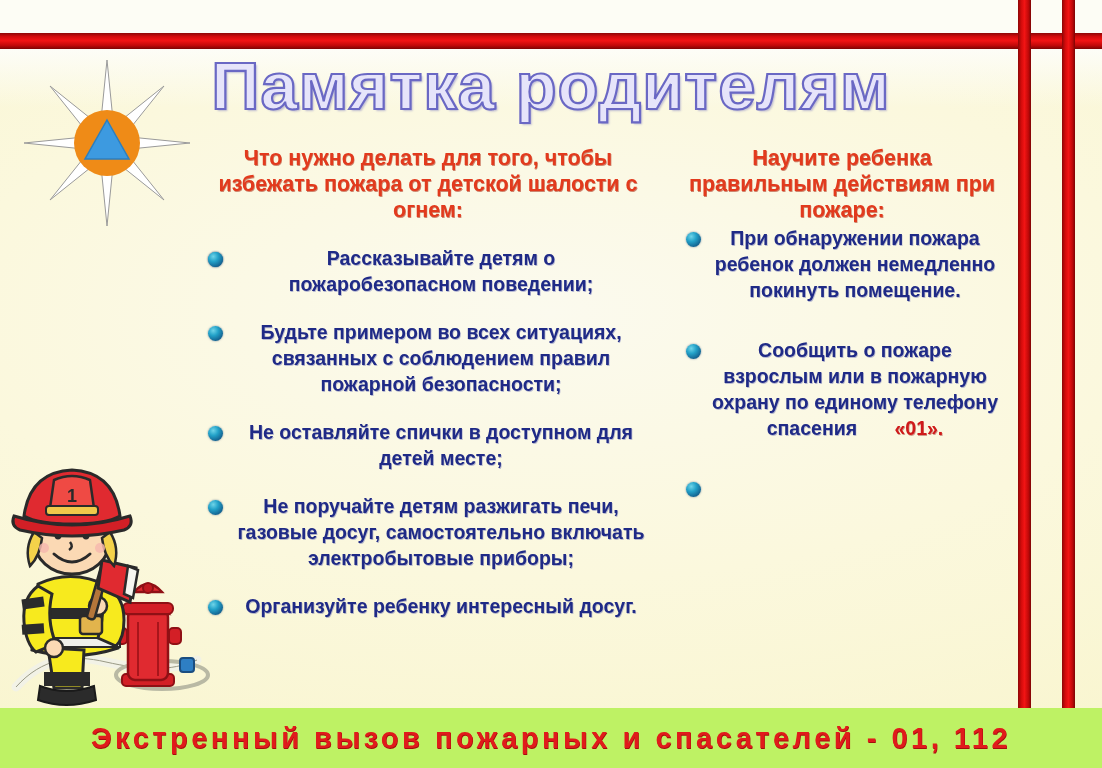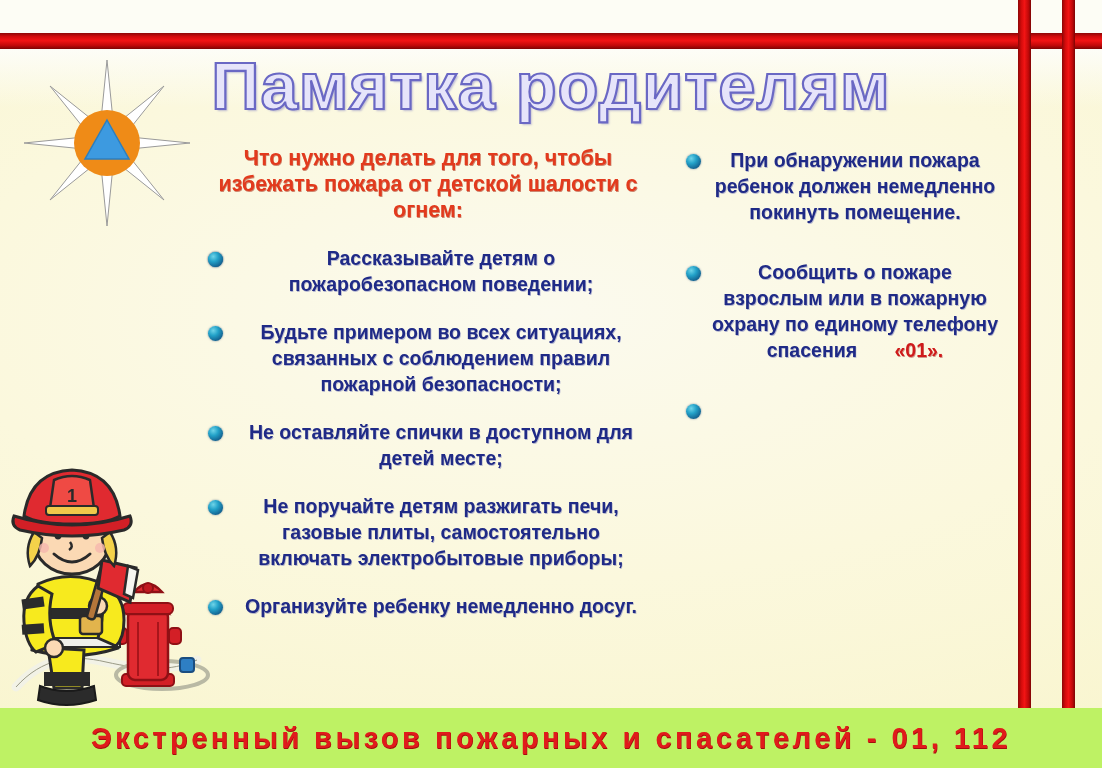--- a/index.html
+++ b/index.html
@@ -233,30 +233,31 @@
       <li>
         <span class="bullet"></span>
         <span>Будьте примером во всех ситуациях, связанных с соблюдением правил пожарной безопасности;</span>
       </li>
       <li>
         <span class="bullet"></span>
         <span>Не оставляйте спички в доступном для детей месте;</span>
       </li>
       <li>
         <span class="bullet"></span>
-        <span>Не поручайте детям разжигать печи, газовые плиты, самостоятельно включать электробытовые приборы;</span>
-      </li>
-      <li>
-        <span class="bullet"></span>
-        <span>Организуйте ребенку немедленно досуг.</span>
+        <span>Не поручайте детям разжигать печи, газовые досуг, самостоятельно включать электробытовые приборы;</span>
+      </li>
+      <li>
+        <span class="bullet"></span>
+        <span>Организуйте ребенку интересный досуг.</span>
       </li>
     </ul>
   </div>
 
   <div class="col col-right">
+    <div class="col-head">Научите ребенка правильным действиям при пожаре:</div>
     <ul class="items">
       <li>
         <span class="bullet"></span>
         <span>При обнаружении пожара ребенок должен немедленно покинуть помещение.</span>
       </li>
       <li>
         <span class="bullet"></span>
         <span>Сообщить о пожаре взрослым или в пожарную охрану по единому телефону спасения </span><span class="accent-red">«01».</span>
       </li>
       <li>

